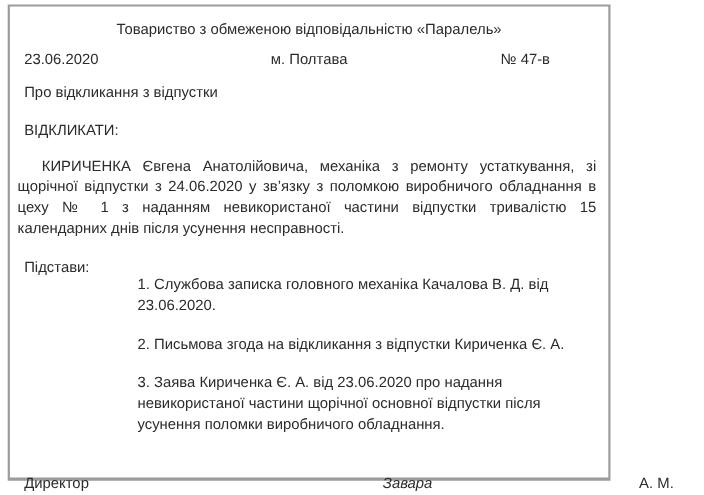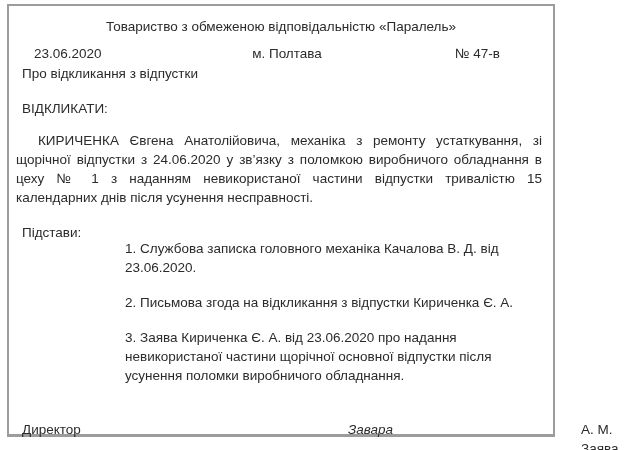--- a/index.html
+++ b/index.html
@@ -40,27 +40,26 @@
     text-align: center;
     font-weight: bold;
     margin-top: 7px;
     letter-spacing: 0.5px;
   }
   .meta-row {
     display: grid;
     grid-template-columns: 1fr auto 1fr;
     align-items: baseline;
     margin-top: 8px;
-    margin-left: 12px;
   }
   .meta-date { justify-self: start; }
   .meta-place { justify-self: center; }
   .meta-number { justify-self: end; padding-right: 40px; }
   .subject {
-    margin-top: 1px;
+    margin-top: 11px;
   }
   .directive {
     margin-top: 16px;
   }
   .body-para {
     margin-top: 13px;
     margin-left: -6px;
     margin-right: -2px;
     text-align: justify;
     text-indent: 22px;

